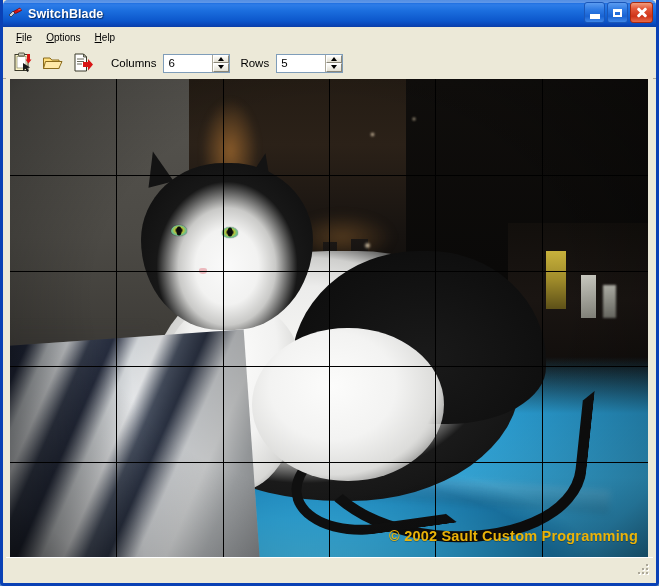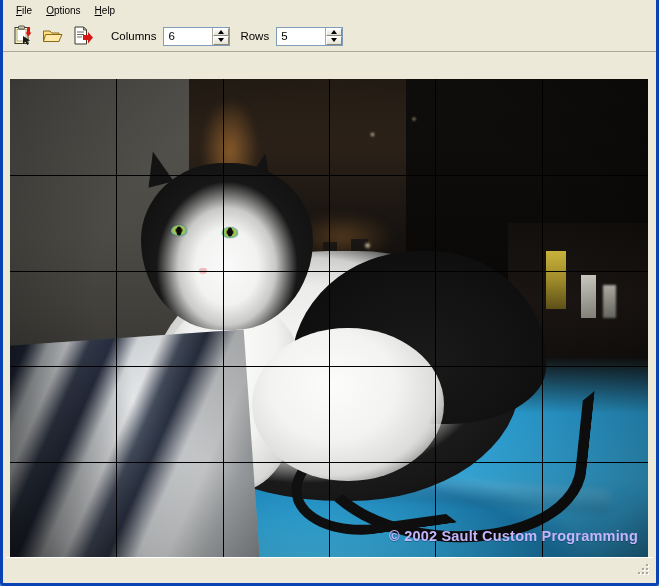--- a/index.html
+++ b/index.html
@@ -450,21 +450,21 @@
     position: absolute;
     left: 0; right: 0;
     height: 1px;
     background: #000;
   }
 
   
   .copyright {
     position: absolute;
     right: 10px; bottom: 14px;
-    color: #c4b5fd;
+    color: #eab308;
     font-size: 14.5px;
     font-weight: bold;
     white-space: nowrap;
     text-shadow: 0 1px 0 rgba(0,0,0,0.25);
     letter-spacing: 0.2px;
   }
 
   
   .statusbar {
     position: absolute;
@@ -496,20 +496,42 @@
     width: 2px; height: 2px;
     background: #aca899;
     box-shadow: 1px 1px 0 #fff;
   }
 </style>
 </head>
 <body>
 
 <div class="window">
 
+  <div class="titlebar">
+    <span class="title-icon">
+      <svg width="17" height="17" viewBox="0 0 17 17">
+        <path d="M2 10 L6 6 L8 8 L4 12 Z" fill="#c9ccd4" stroke="#20324e" stroke-width="0.8"></path>
+        <path d="M6.5 6.5 L13 3 L14.5 5.5 L8.5 8.5 Z" fill="#d81616" stroke="#7a0b0b" stroke-width="0.8"></path>
+        <path d="M11 4.5 L13.5 3.6 L14 4.6 L11.6 5.6 Z" fill="#ff6a6a" opacity="0.85"></path>
+      </svg>
+    </span>
+    <span class="title-text">SwitchBlade</span>
+
+    <span class="win-buttons">
+      <span class="win-btn minmax">
+        <span class="min-bar"></span>
+      </span>
+      <span class="win-btn minmax">
+        <span class="max-box"></span>
+      </span>
+      <span class="win-btn close">
+        <span class="close-x"></span>
+      </span>
+    </span>
+  </div>
 
   <div class="menubar">
     <span class="menu-item"><u>F</u><span>ile</span></span>
     <span class="menu-item"><u>O</u><span>ptions</span></span>
     <span class="menu-item"><u>H</u><span>elp</span></span>
   </div>
 
   <div class="toolbar">
 
     <span class="tb-icon">

